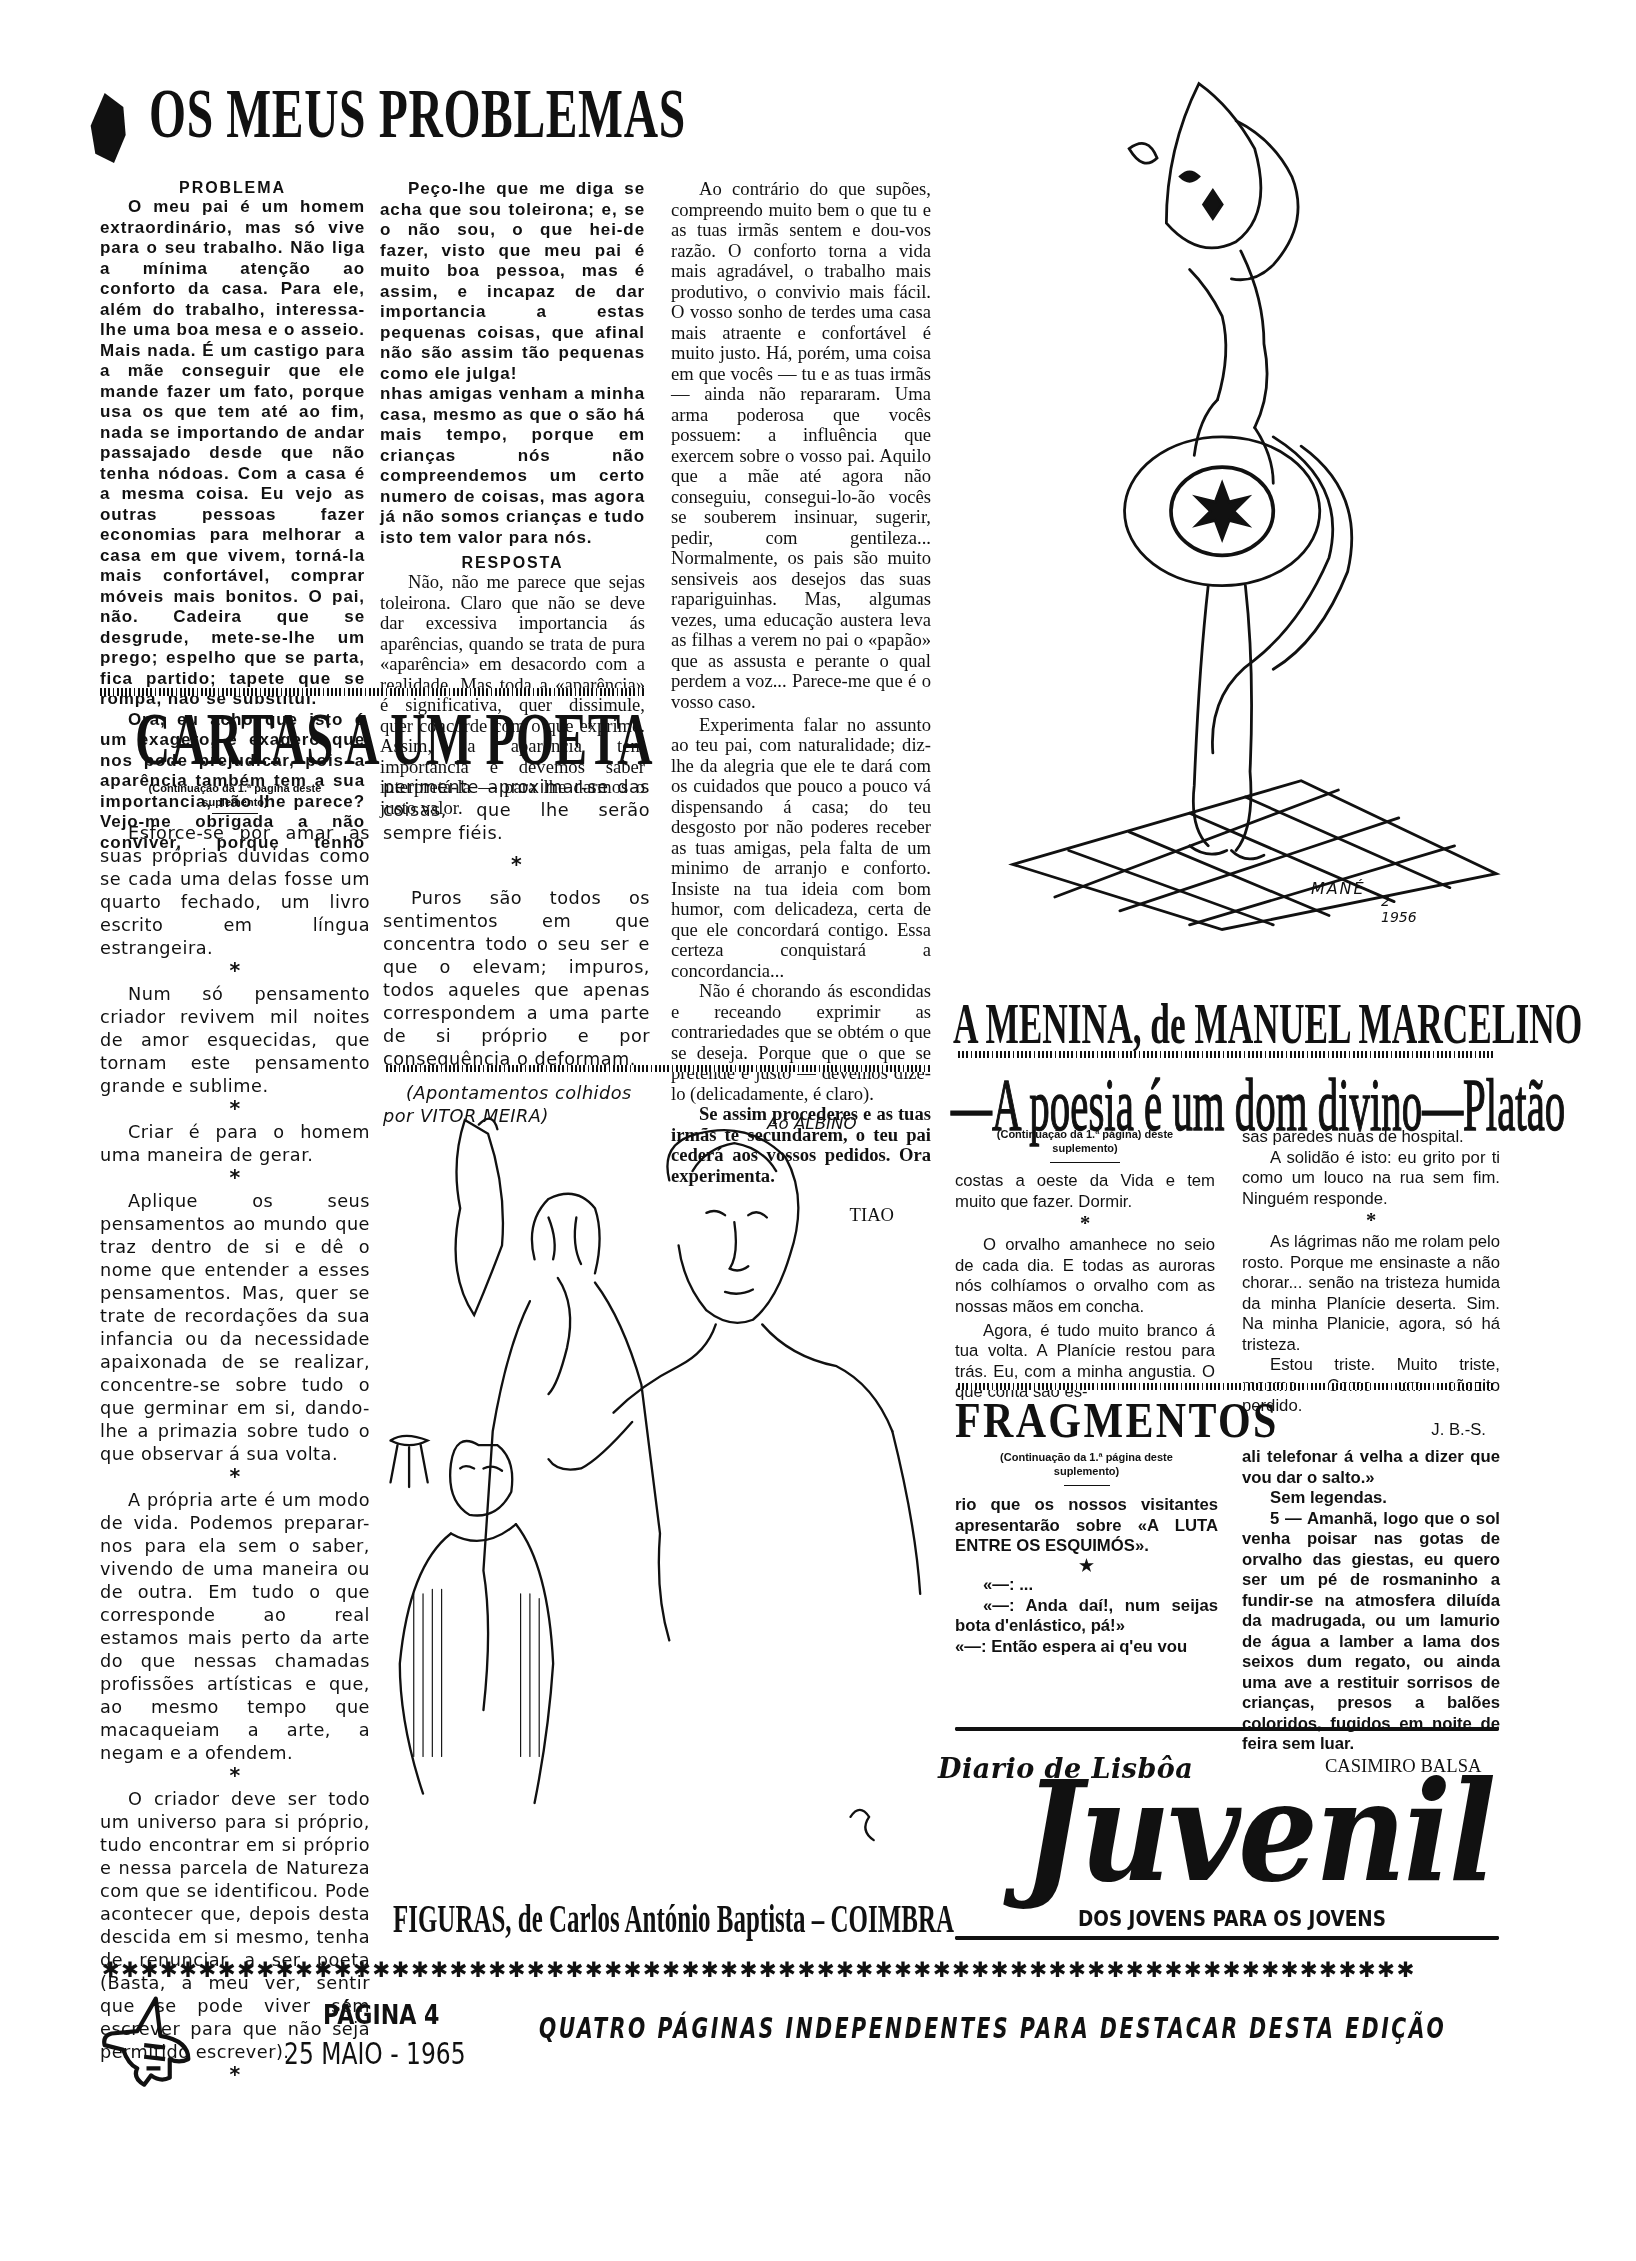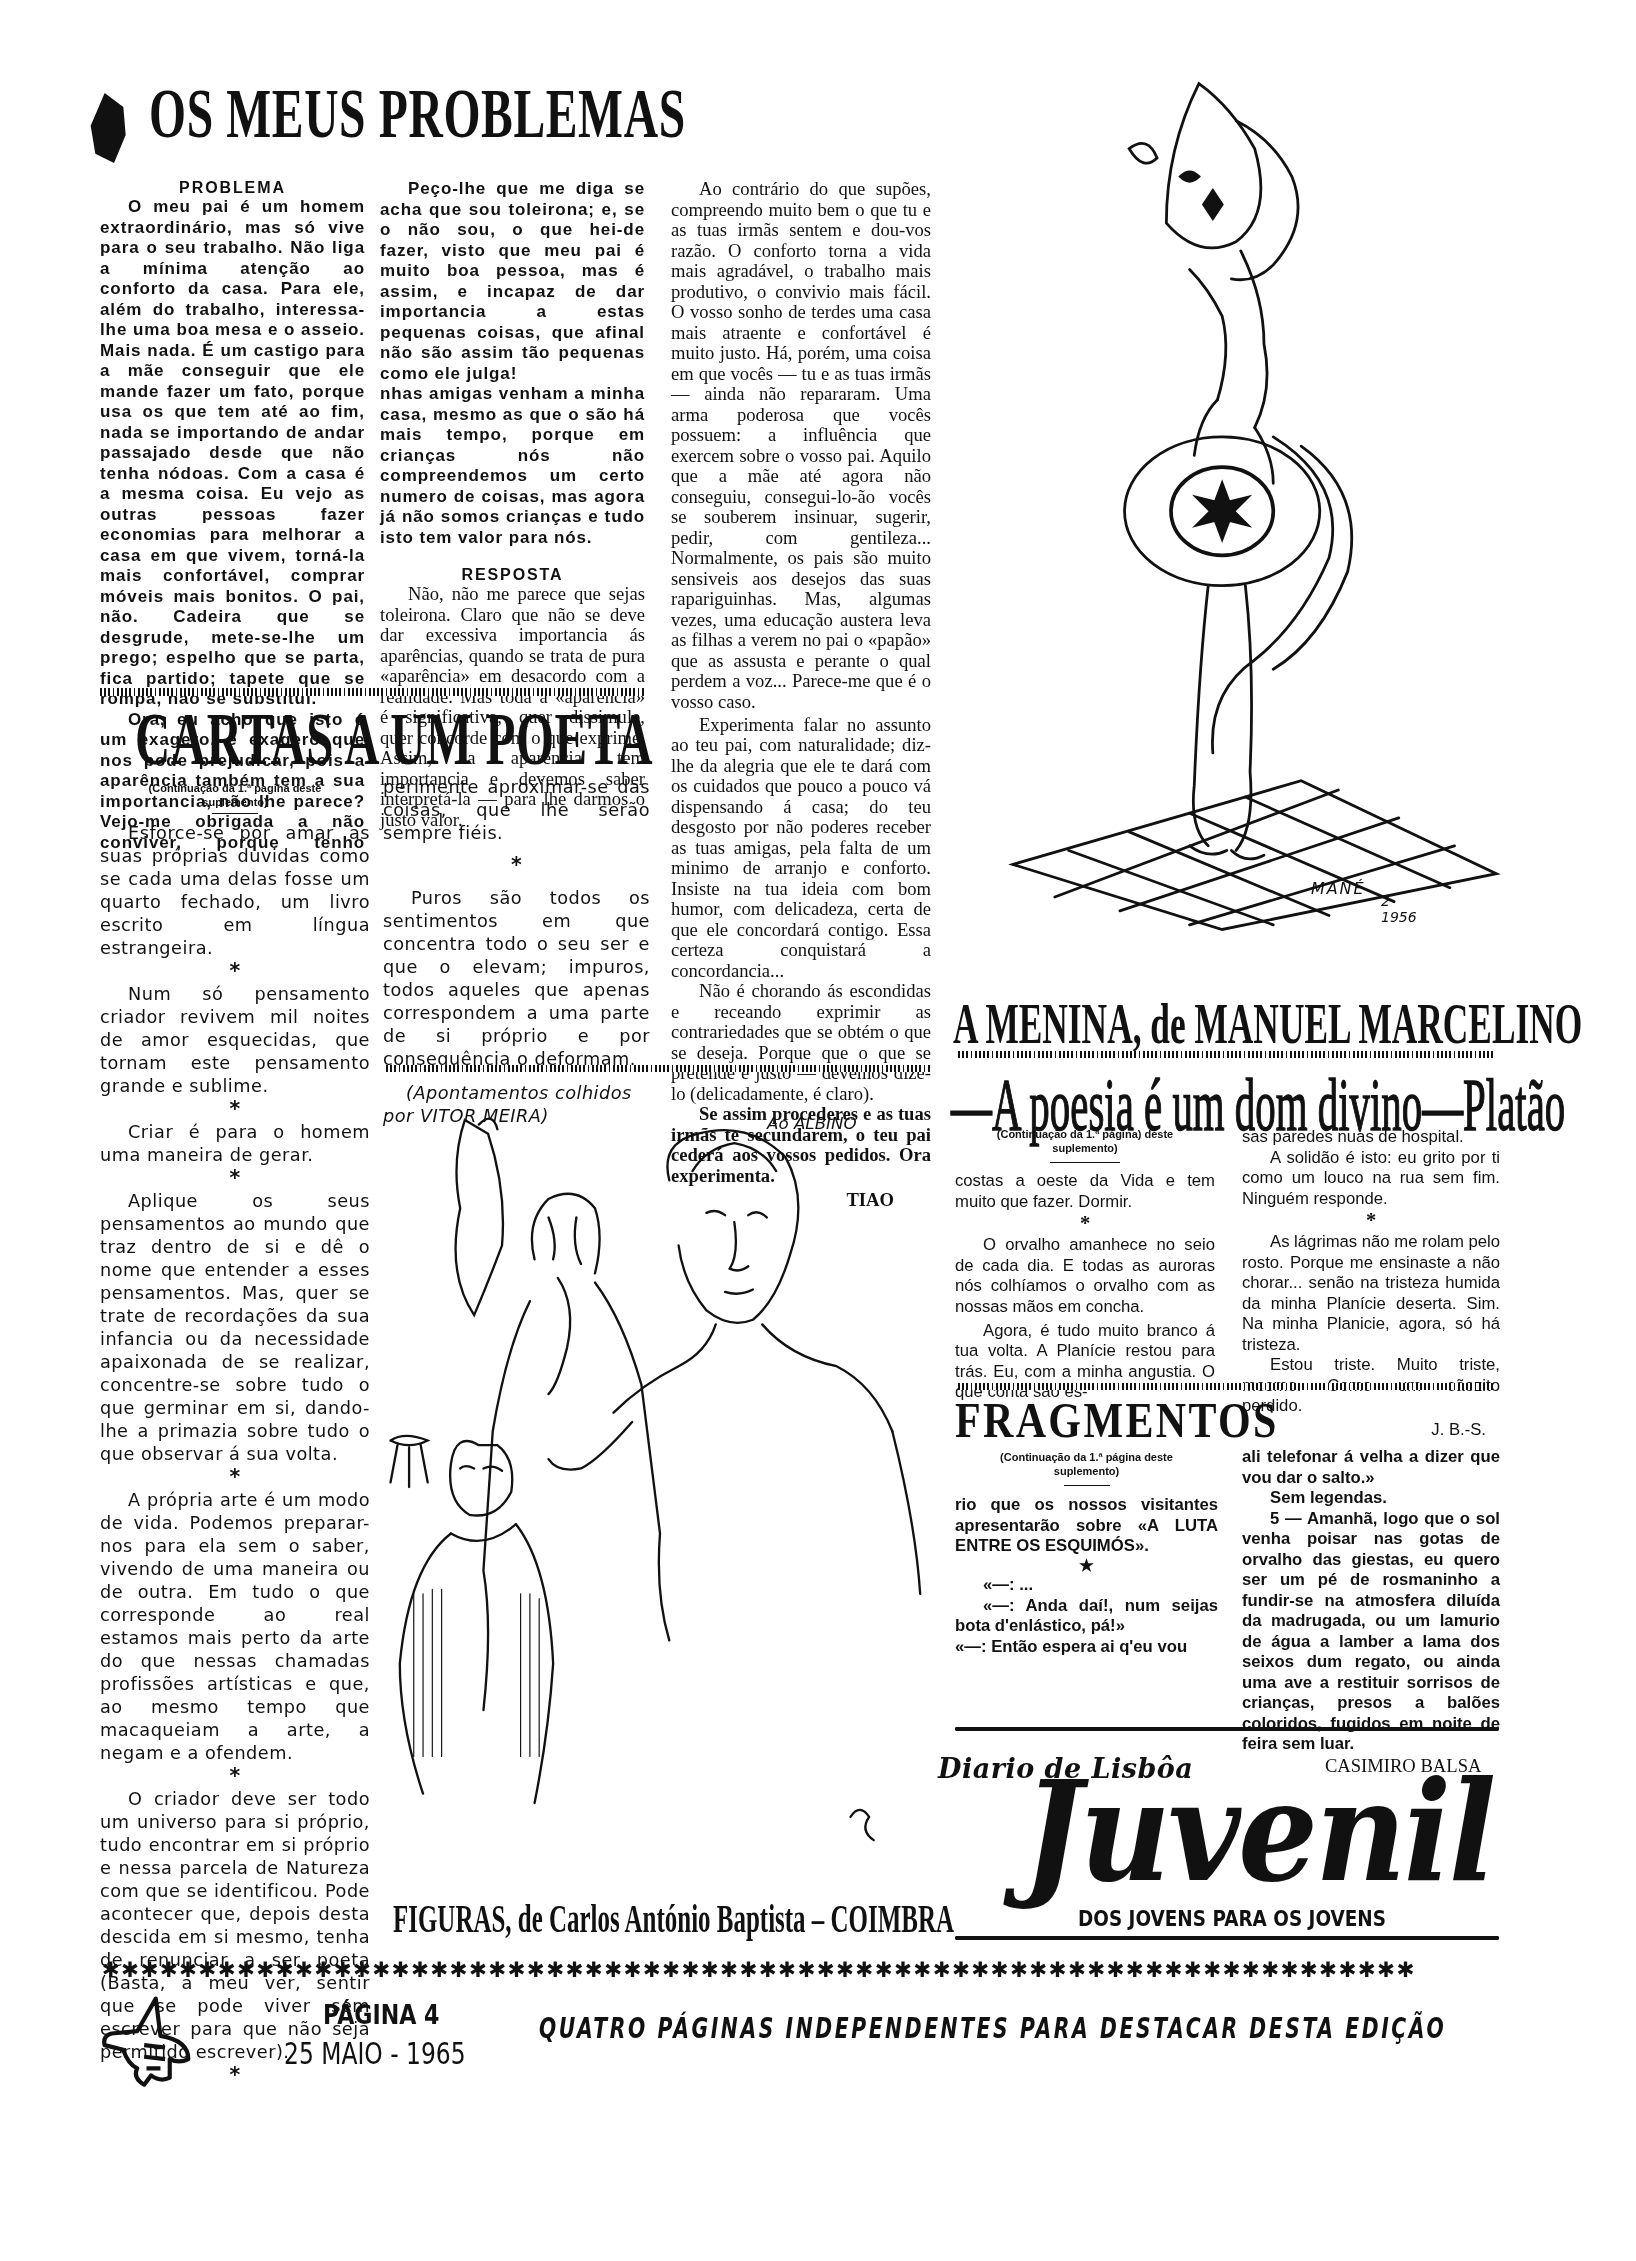--- a/index.html
+++ b/index.html
@@ -36,30 +36,30 @@
 
 <div class="abs col" style="left:100px;top:179px;width:265px;">
   <p class="subhead">PROBLEMA</p>
   <p class="heavy">O meu pai é um homem extraordinário, mas só vive para o seu trabalho. Não liga a mínima atenção ao conforto da casa. Para ele, além do trabalho, interessa-lhe uma boa mesa e o asseio. Mais nada. É um castigo para a mãe conseguir que ele mande fazer um fato, porque usa os que tem até ao fim, nada se importando de andar passajado desde que não tenha nódoas. Com a casa é a mesma coisa. Eu vejo as outras pessoas fazer economias para melhorar a casa em que vivem, torná-la mais confortável, comprar móveis mais bonitos. O pai, não. Cadeira que se desgrude, mete-se-lhe um prego; espelho que se parta, fica partido; tapete que se rompa, não se substitui.</p>
   <p class="heavy" style="max-height:142px;overflow:hidden;">Ora, eu acho que isto é um exagero, e exagero que nos pode prejudicar, pois a aparência também tem a sua importancia, não lhe parece? Vejo-me obrigada a não conviver, porque tenho vergonha que as minhas amigas venham a minha casa, mesmo as que o são há mais tempo, porque em crianças nós não compreendemos um certo numero de coisas, mas agora já não somos crianças e tudo isto tem valor para nós.</p>
 </div>
 
 <div class="abs col" style="left:380px;top:179px;width:265px;">
   <p class="heavy">Peço-lhe que me diga se acha que sou toleirona; e, se o não sou, o que hei-de fazer, visto que meu pai é muito boa pessoa, mas é assim, e incapaz de dar importancia a estas pequenas coisas, que afinal não são assim tão pequenas como ele julga!</p>
   <p class="heavy" style="text-indent:0;">nhas amigas venham a minha casa, mesmo as que o são há mais tempo, porque em crianças nós não compreendemos um certo numero de coisas, mas agora já não somos crianças e tudo isto tem valor para nós.</p>
-  <p class="subhead" style="margin-top:18px;">RESPOSTA</p>
+  <p class="subhead" style="margin-top:6px;">RESPOSTA</p>
   <p class="roman">Não, não me parece que sejas toleirona. Claro que não se deve dar excessiva importancia ás aparências, quando se trata de pura «aparência» em desacordo com a realidade. Mas toda a «aparência» é significativa, quer dissimule, quer concorde com o que exprime. Assim, a aparência tem importancia e devemos saber interpretá-la — para lhe darmos o justo valor.</p>
 </div>
 
 <div class="abs col" style="left:671px;top:179px;width:260px;">
   <p class="roman-b" style="font-weight:normal;">Ao contrário do que supões, compreendo muito bem o que tu e as tuas irmãs sentem e dou-vos razão. O conforto torna a vida mais agradável, o trabalho mais produtivo, o convivio mais fácil. O vosso sonho de terdes uma casa mais atraente e confortável é muito justo. Há, porém, uma coisa em que vocês — tu e as tuas irmãs — ainda não repararam. Uma arma poderosa que vocês possuem: a influência que exercem sobre o vosso pai. Aquilo que a mãe até agora não conseguiu, consegui-lo-ão vocês se souberem insinuar, sugerir, pedir, com gentileza... Normalmente, os pais são muito sensiveis aos desejos das suas rapariguinhas. Mas, algumas vezes, uma educação austera leva as filhas a verem no pai o «papão» que as assusta e perante o qual perdem a voz... Parece-me que é o vosso caso.</p>
   <p class="roman-b" style="font-weight:normal;margin-top:2.8px;">Experimenta falar no assunto ao teu pai, com naturalidade; diz-lhe da alegria que ele te dará com os cuidados que pouco a pouco vá dispensando á casa; do teu desgosto por não poderes receber as tuas amigas, pela falta de um minimo de arranjo e conforto. Insiste na tua ideia com bom humor, com delicadeza, certa de que ele concordará contigo. Essa certeza conquistará a concordancia...</p>
   <p class="roman-b" style="font-weight:normal;">Não é chorando ás escondidas e receando exprimir as contrariedades que se obtém o que se deseja. Porque que o que se pretende é justo — devemos dizê-lo (delicadamente, é claro).</p>
   <p class="roman-b">Se assim procederes e as tuas irmãs te secundarem, o teu pai cederá aos vossos pedidos. Ora experimenta.</p>
-  <p class="roman-b sig" style="font-weight:bold;margin-top:4px;padding-right:37px;">TIAO</p>
+  <p class="roman-b sig" style="font-weight:normal;margin-top:19px;padding-right:37px;">TIAO</p>
 </div>
 
 <div class="abs ticks" style="left:100px;top:688px;width:544px;"></div>
 
 <div class="abs headline" style="left:135px;top:702px;font-size:74px;transform:scaleX(0.66);">CARTAS A UM POETA</div>
 
 <div class="abs col" style="left:100px;top:781px;width:270px;">
   <div class="contnote" style="padding:0 18.6px;">(Continuação da 1.ª pagina deste suplemento)</div>
   <div class="shortrule"></div>
   <p class="geom">Esforce-se por amar as suas próprias duvidas como se cada uma delas fosse um quarto fechado, um livro escrito em língua estrangeira.</p>

